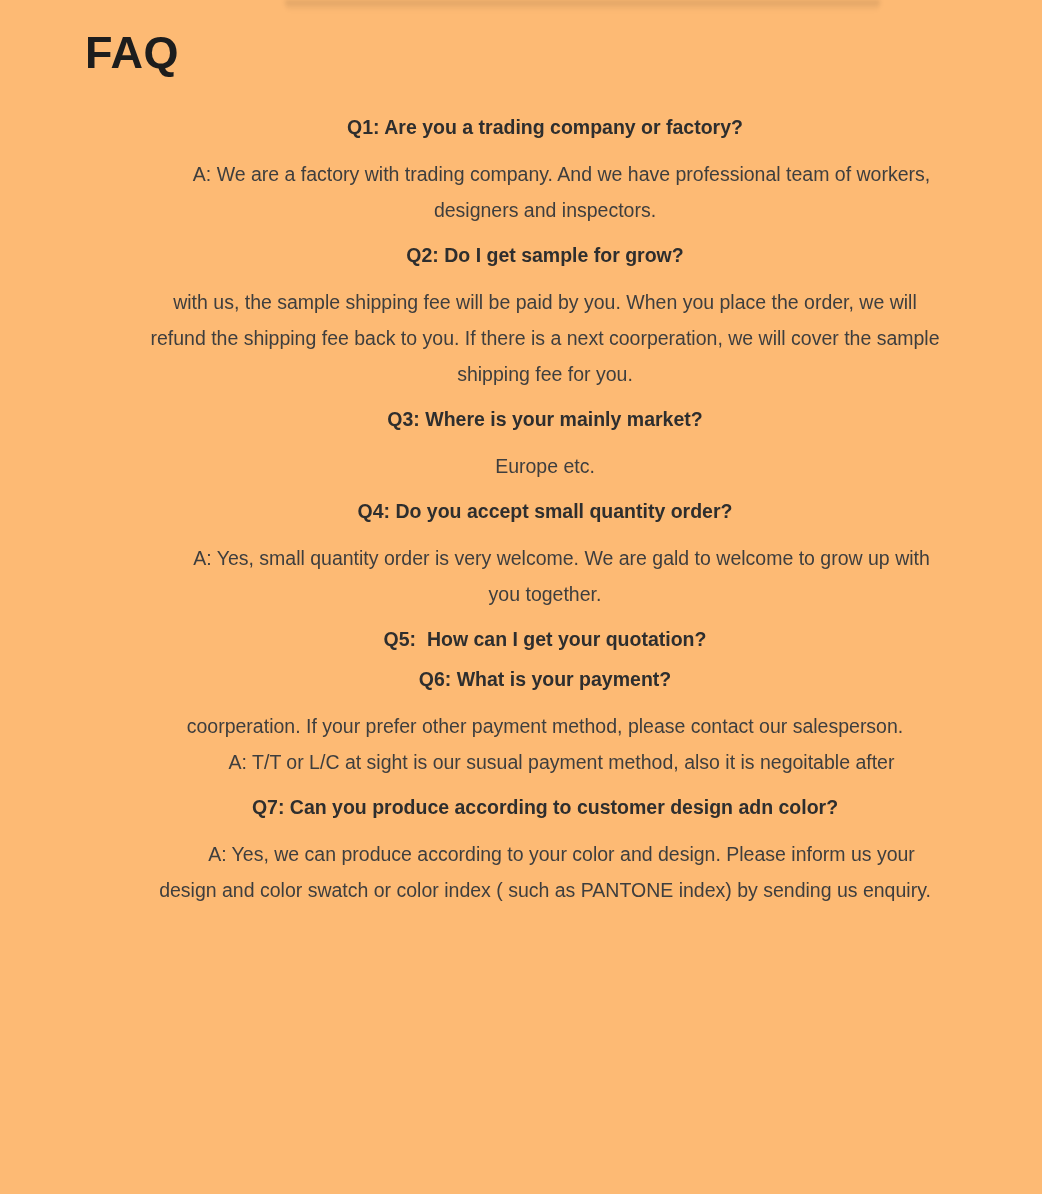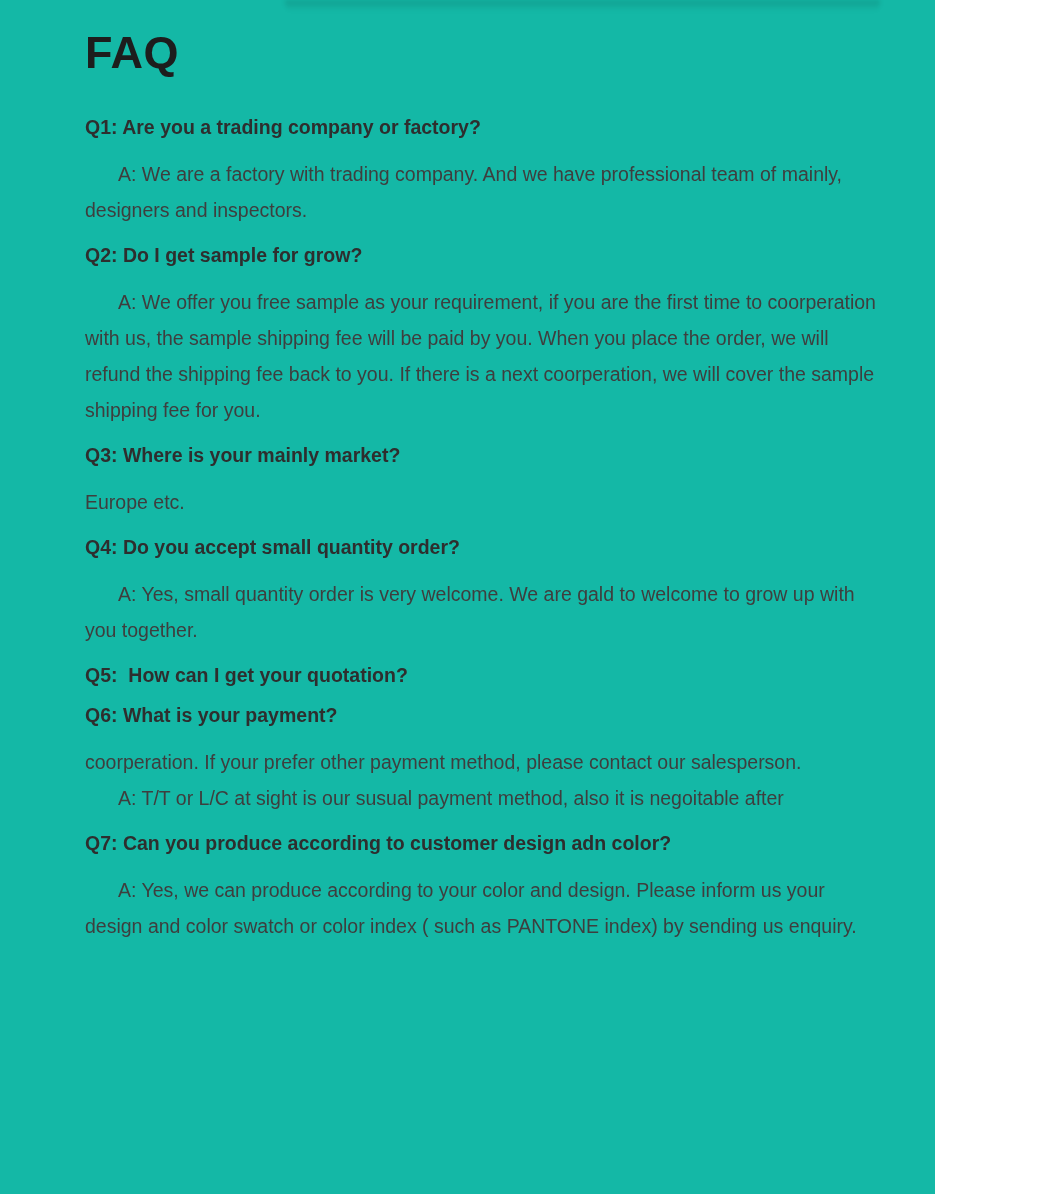--- a/index.html
+++ b/index.html
@@ -6,23 +6,23 @@
     margin: 0;
     padding: 0;
     background: #ffffff;
     width: 1060px;
     height: 1194px;
     overflow: hidden;
     font-family: "Liberation Sans", "DejaVu Sans", sans-serif;
   }
   .page {
     position: relative;
-    width: 935px;
+    width: 1042px;
     height: 1194px;
-    background: #14b8a6;
+    background: #fdba74;
   }
   
   .top-shadow {
     position: absolute;
     top: 0;
     left: 285px;
     width: 595px;
     height: 13px;
     background: linear-gradient(to bottom, rgba(0,0,0,0.13), rgba(0,0,0,0.0) 88%);
     border-radius: 0 0 10px 10px;
@@ -35,21 +35,21 @@
     width: 920px;
   }
   h1.page-title {
     margin: 28px 0 36px 0;
     font-size: 45px;
     line-height: 50px;
     font-weight: bold;
     color: #1d1d1d;
     letter-spacing: 0.5px;
   }
-  .qa { margin: 0; }
+  .qa { margin: 12px; text-align: center; }
   .q {
     margin: 14px 0 0 0;
     font-size: 19.5px;
     line-height: 26px;
     font-weight: bold;
     color: #2e2e2e;
     white-space: pre-wrap; 
   }
   .a {
     margin: 16px 0 0 0;
@@ -73,29 +73,28 @@
 
   <div class="top-shadow"></div>
 
   <div class="content">
 
     <h1 class="page-title">FAQ</h1>
 
     <section class="qa">
       <h2 class="q">Q1: Are you a trading company or factory?</h2>
       <p class="a">
-        <span class="line first">A: We are a factory with trading company. And we have professional team of mainly,</span>
+        <span class="line first">A: We are a factory with trading company. And we have professional team of workers,</span>
         <span class="line">designers and inspectors.</span>
       </p>
     </section>
 
     <section class="qa">
       <h2 class="q">Q2: Do I get sample for grow?</h2>
       <p class="a">
-        <span class="line first">A: We offer you free sample as your requirement, if you are the first time to coorperation</span>
         <span class="line">with us, the sample shipping fee will be paid by you. When you place the order, we will</span>
         <span class="line">refund the shipping fee back to you. If there is a next coorperation, we will cover the sample</span>
         <span class="line">shipping fee for you.</span>
       </p>
     </section>
 
     <section class="qa">
       <h2 class="q">Q3: Where is your mainly market?</h2>
       <p class="a">
         <span class="line">Europe etc.</span>

